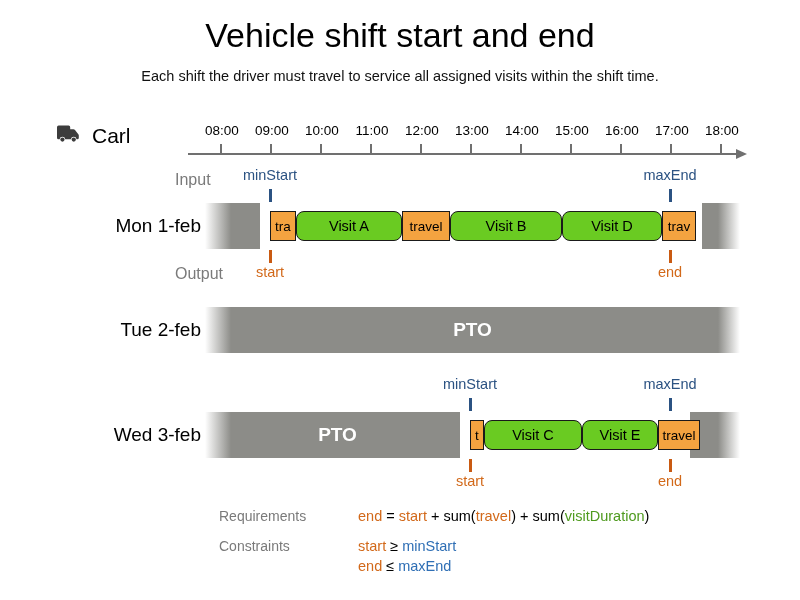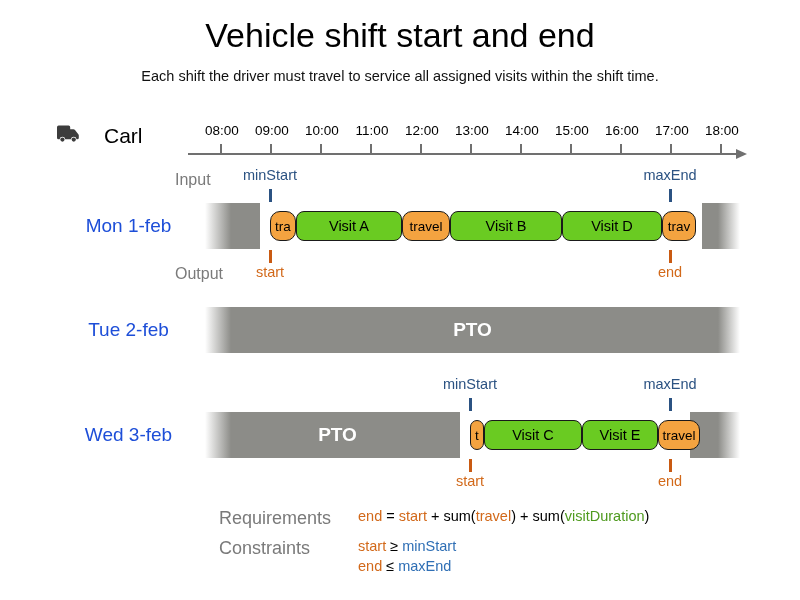--- a/index.html
+++ b/index.html
@@ -41,21 +41,21 @@
     font-size: 14.5px;
     color: #111;
   }
 
   
   .vehicle-row {
     position: absolute;
     left: 56px; top: 124px;
     display: flex;
     align-items: center;
-    gap: 24px;
+    gap: 12px;
   }
   .truck-icon { display: block; }
   .vehicle-name {
     font-size: 21px;
     color: #000;
   }
 
   
   .axis {
     position: absolute;
@@ -124,23 +124,23 @@
     position: absolute;
     font-size: 16px;
     color: #7a7a7a;
   }
 
   
   .day-name {
     position: absolute;
     left: 56px;
     width: 145px;
-    text-align: center;
+    text-align: right;
     font-size: 19px;
-    color: #1d4ed8;
+    color: #000000;
   }
   .gray-bar {
     position: absolute;
     left: 205px;
     width: 535px;
     height: 46px;
     background: linear-gradient(to right,
         rgba(140,140,136,0) 0px,
         rgba(140,140,136,1) 26px,
         rgba(140,140,136,1) 513px,
@@ -173,34 +173,34 @@
     align-items: center;
     justify-content: center;
     overflow: hidden;
     font-size: 13.5px;
     color: #000;
     white-space: nowrap;
     position: relative;
   }
   .blk.travel {
     background: #f4a340;
-    border-radius: 10px;
+    border-radius: 0;
     z-index: 1;
   }
   .blk.visit {
     background: #6acb22;
     border-radius: 8px;
     z-index: 2;
     font-size: 14.5px;
   }
 
   
   .foot-label {
     position: absolute;
-    font-size: 18px;
+    font-size: 14px;
     color: #7a7a7a;
   }
   .foot-expr {
     position: absolute;
     font-size: 14.5px;
     color: #000;
     white-space: nowrap;
   }
   .c-orange { color: #d2691a; }
   .c-blue   { color: #2f6fb5; }

